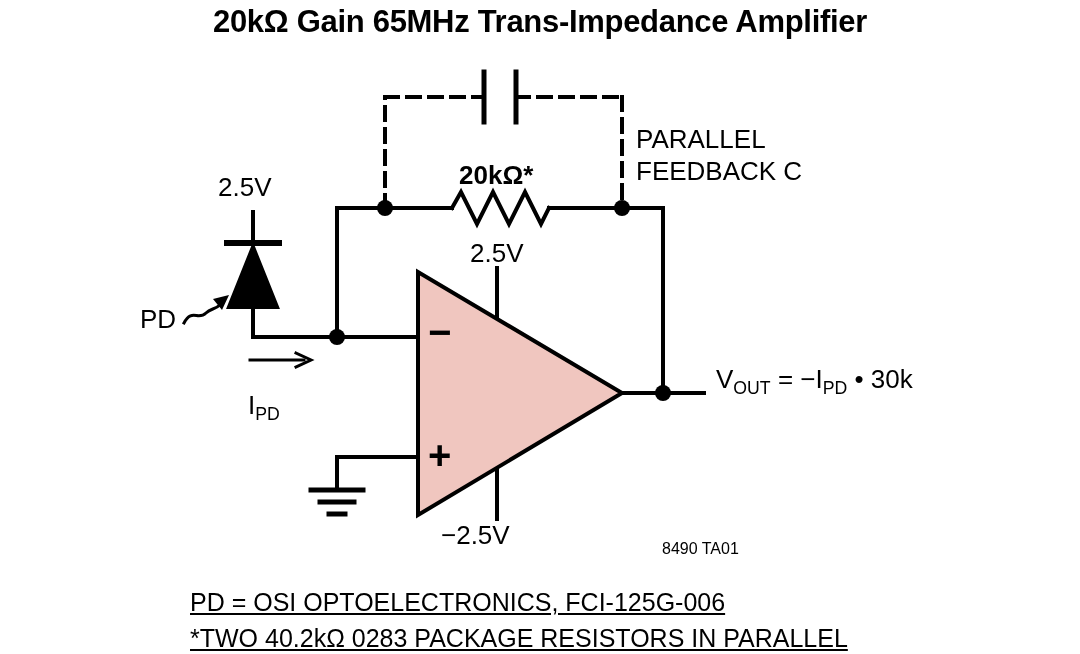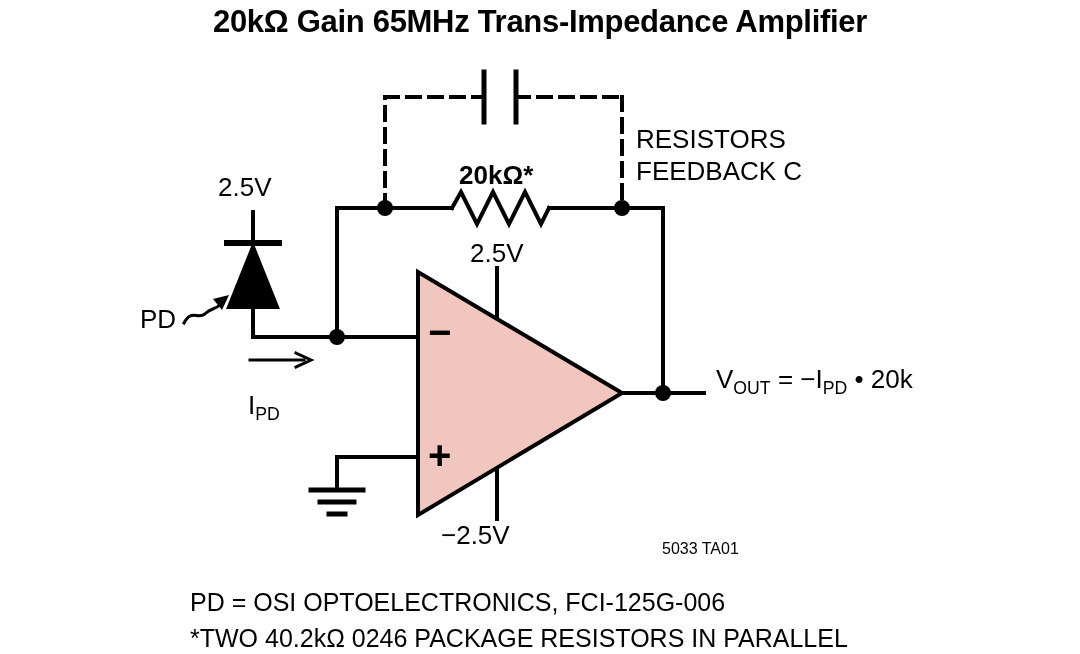--- a/index.html
+++ b/index.html
@@ -7,21 +7,21 @@
     position:relative; width:1080px; height:654px; background:#ffffff;
     font-family:"Liberation Sans", sans-serif; color:#000; overflow:hidden;
   }
   .title {
     position:absolute; top:4px; left:0; width:100%; text-align:center;
     font-size:31px; font-weight:bold; letter-spacing:-0.3px;
   }
   .lbl { position:absolute; white-space:nowrap; font-size:26px; }
   .sign { position:absolute; font-size:40px; font-weight:bold; line-height:1; }
   .small { font-size:16px; }
-  .note { position:absolute; white-space:nowrap; font-size:25px; }
+  .note { position:absolute; white-space:nowrap; font-size:25px;text-decoration:underline; }
   sub { font-size:0.68em; line-height:0; }
   svg { position:absolute; top:0; left:0; }
   svg * { stroke-linecap:square; }
 </style>
 </head>
 <body>
 
 <div class="canvas">
 
   <svg width="1080" height="654" viewBox="0 0 1080 654">
@@ -80,31 +80,31 @@
   <div class="title">20kΩ Gain 65MHz Trans-Impedance Amplifier</div>
 
   <div class="lbl" style="left:218px; top:172px;">2.5V</div>
 
   <div class="lbl" style="left:140px; top:304px;">PD</div>
 
   <div class="lbl" style="left:248px; top:366px;margin-top:24px;"><span>I</span><sub>PD</sub></div>
 
   <div class="lbl" style="left:459px; top:160px;font-weight:bold;">20kΩ*</div>
 
-  <div class="lbl" style="left:636px; top:124px;">RESISTORS</div>
+  <div class="lbl" style="left:636px; top:124px;">PARALLEL</div>
   <div class="lbl" style="left:636px; top:156px;">FEEDBACK C</div>
 
   <div class="lbl" style="left:470px; top:238px;">2.5V</div>
   <div class="lbl" style="left:441px; top:520px;">−2.5V</div>
 
   <div class="sign" style="left:428px; top:312px;">−</div>
   <div class="sign" style="left:428px; top:435px;">+</div>
 
 
-  <div class="lbl" style="left:716px; top:364px;"><span>V</span><sub>OUT</sub><span> = −I</span><sub>PD</sub><span> • 20k</span></div>
+  <div class="lbl" style="left:716px; top:364px;"><span>V</span><sub>OUT</sub><span> = −I</span><sub>PD</sub><span> • 30k</span></div>
 
 
-  <div class="lbl small" style="left:662px; top:540px;">5033 TA01</div>
+  <div class="lbl small" style="left:662px; top:540px;">8490 TA01</div>
 
   <div class="note" style="left:190px; top:588px;">PD = OSI OPTOELECTRONICS, FCI-125G-006</div>
-  <div class="note" style="left:190px; top:624px;">*TWO 40.2kΩ 0246 PACKAGE RESISTORS IN PARALLEL</div>
+  <div class="note" style="left:190px; top:624px;">*TWO 40.2kΩ 0283 PACKAGE RESISTORS IN PARALLEL</div>
 
 </div>
 
 </body></html>

